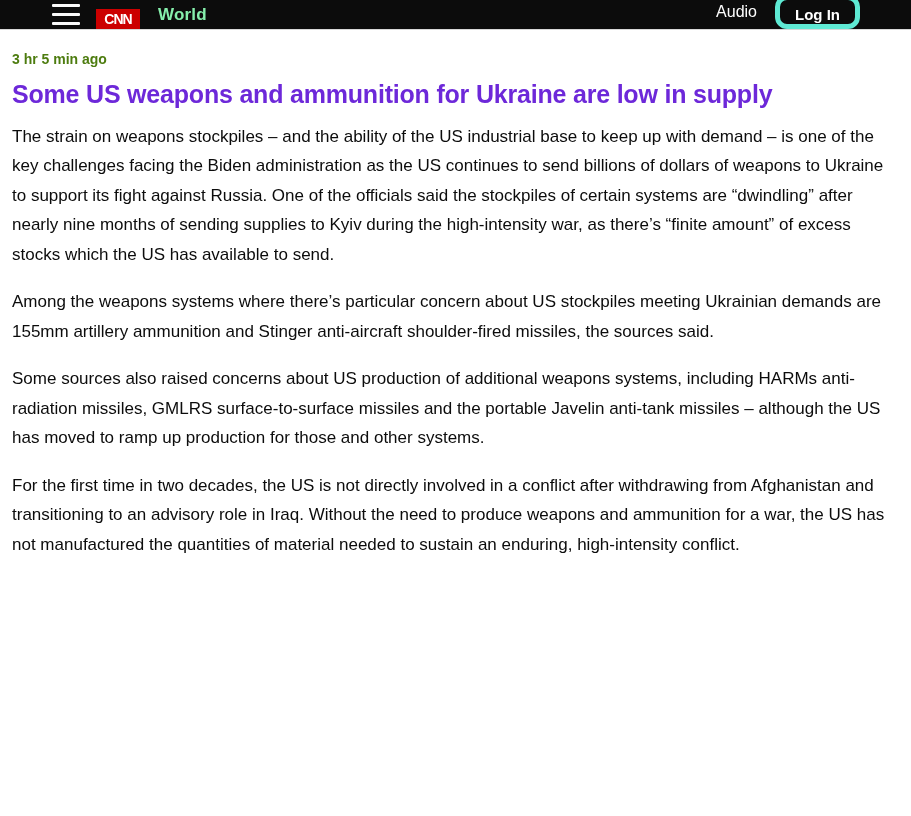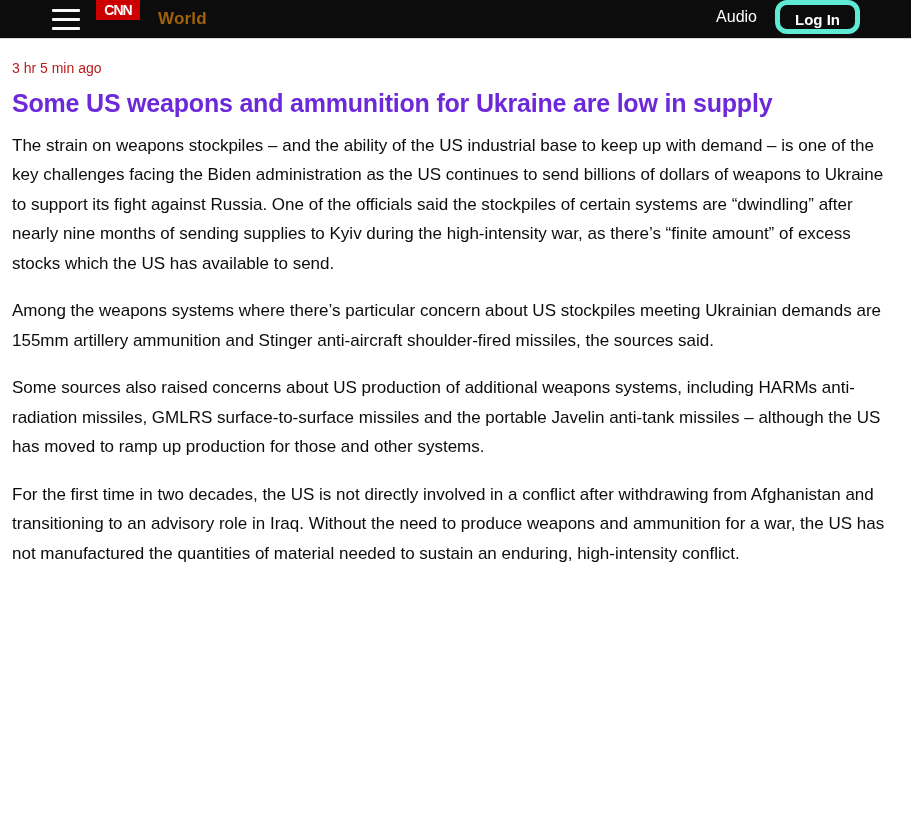--- a/index.html
+++ b/index.html
@@ -7,24 +7,24 @@
   body {
     width: 911px;
     height: 816px;
     background: #ffffff;
     font-family: "Liberation Sans", sans-serif;
     overflow: hidden;
   }
 
   
   .header {
-    height: 39px;
+    height: 30px;
     background: #0c0c0c;
     display: flex;
-    align-items: flex-start;
+    align-items: flex-end;
     border-bottom: 1px solid #d9d9d9;
   }
   .hamburger {
     width: 28px;
     margin-left: 52px;
     margin-right: 16px;
     align-self: center;
     display: flex;
     flex-direction: column;
     justify-content: center;
@@ -44,21 +44,21 @@
   .logo-box {
     width: 44px;
     background: #cc0000;
     display: flex;
     align-items: center;
     justify-content: center;
     text-decoration: none;
   }
   .logo-box svg { display: block; }
   .section-title {
-    color: #a16207;
+    color: #86efac;
     font-weight: bold;
     font-size: 17px;
     align-self: center;
     margin-left: 18px;
     text-decoration: none;
     letter-spacing: 0.2px;
   }
   .header-right {
     margin-left: auto;
     display: flex;
@@ -86,23 +86,23 @@
     cursor: pointer;
     line-height: 1;
     height: 34px;
   }
 
   
   .article {
     padding: 21px 14px 0 12px;
   }
   .timestamp {
-    color: #b91c1c;
+    color: #4d7c0f;
     font-size: 14px;
-    font-weight: 400;
+    font-weight: 700;
     margin-bottom: 13px;
   }
   .headline {
     color: #6d28d9;
     font-size: 25px;
     font-weight: bold;
     line-height: 1.15;
     letter-spacing: -0.2px;
     margin-bottom: 13px;
   }

